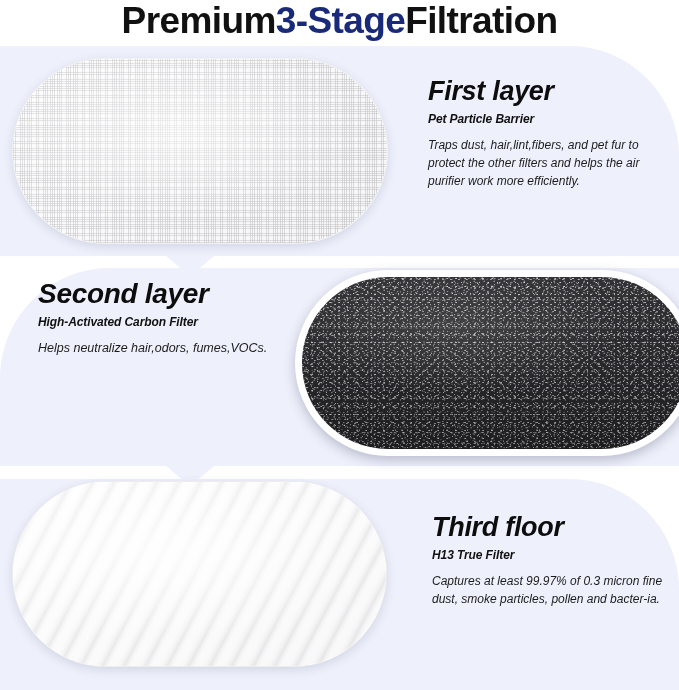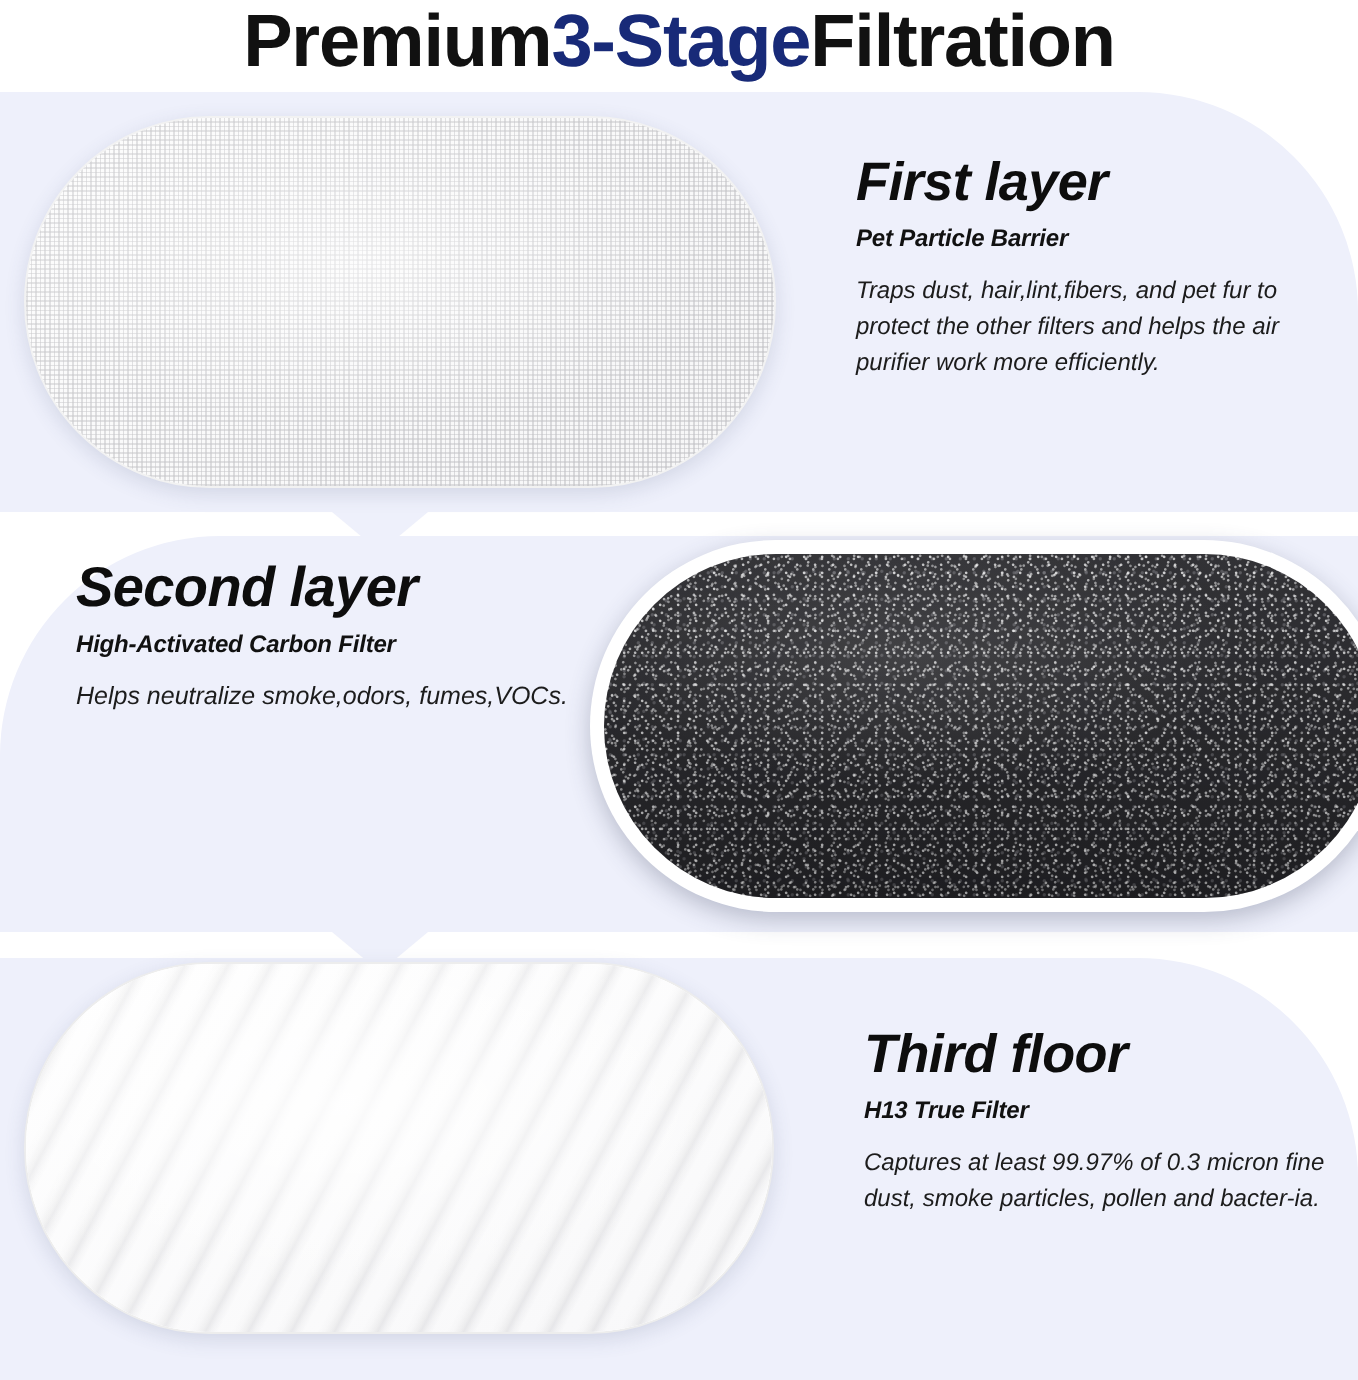--- a/index.html
+++ b/index.html
@@ -244,21 +244,21 @@
 
   <div class="text-block tb-1">
     <div class="heading">First layer</div>
     <div class="subheading">Pet Particle Barrier</div>
     <div class="body-text">Traps dust, hair,lint,fibers, and pet fur to protect the other filters and helps the air purifier work more efficiently.</div>
   </div>
 
   <div class="text-block tb-2">
     <div class="heading">Second layer</div>
     <div class="subheading">High-Activated Carbon Filter</div>
-    <div class="body-text">Helps neutralize smoke,odors, fumes,VOCs.</div>
+    <div class="body-text">Helps neutralize hair,odors, fumes,VOCs.</div>
   </div>
 
   <div class="text-block tb-3">
     <div class="heading">Third floor</div>
     <div class="subheading">H13 True Filter</div>
     <div class="body-text">Captures at least 99.97% of 0.3 micron fine dust, smoke particles, pollen and bacter-ia.</div>
   </div>
 
 </div>
 

